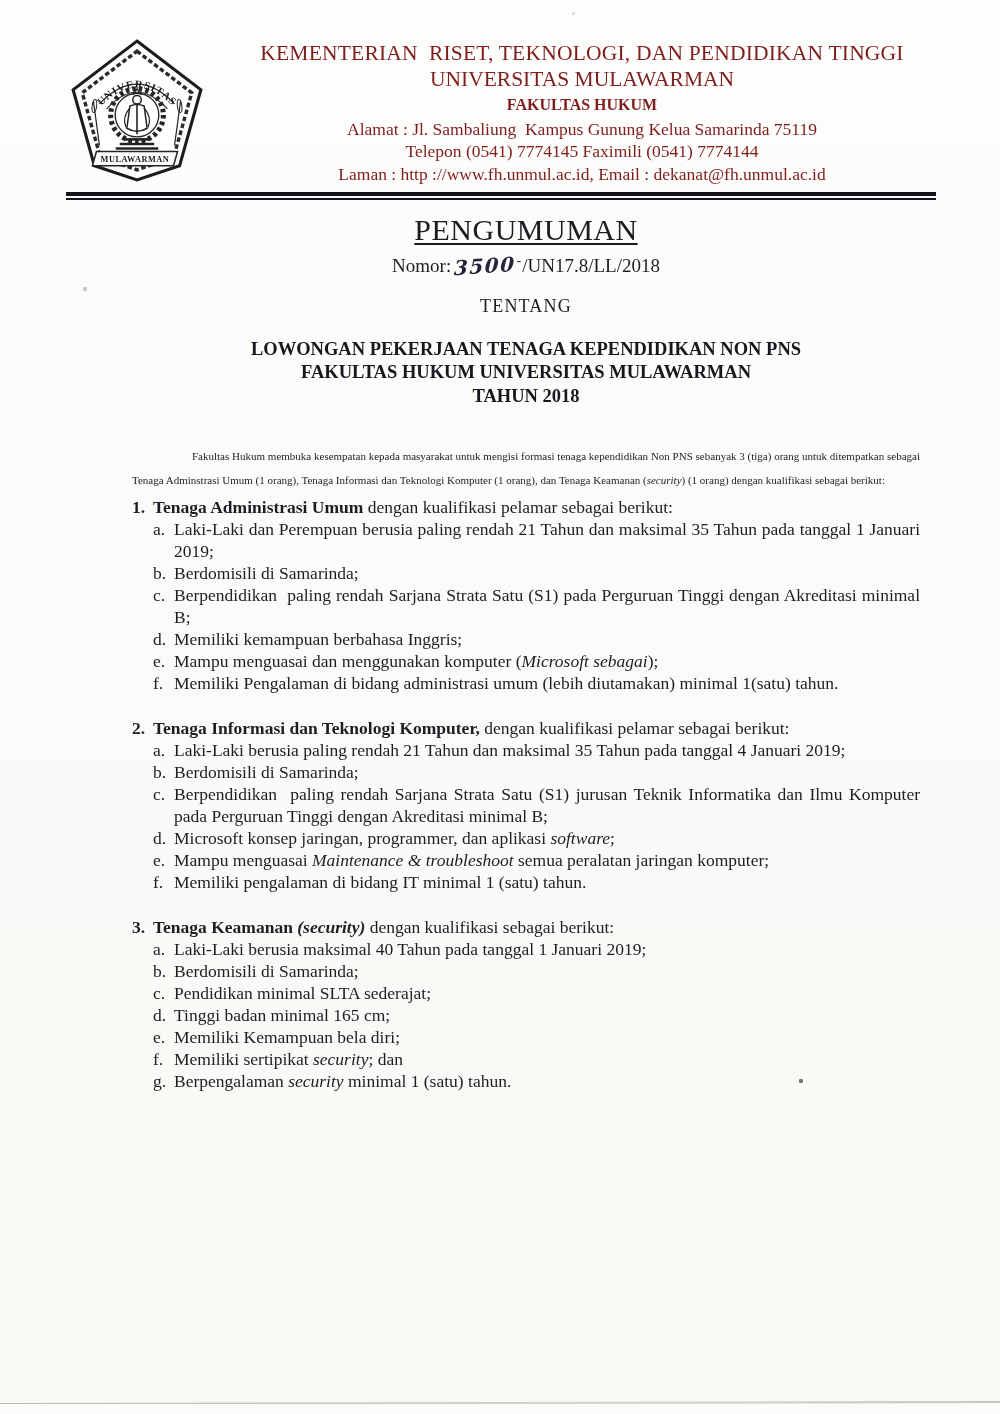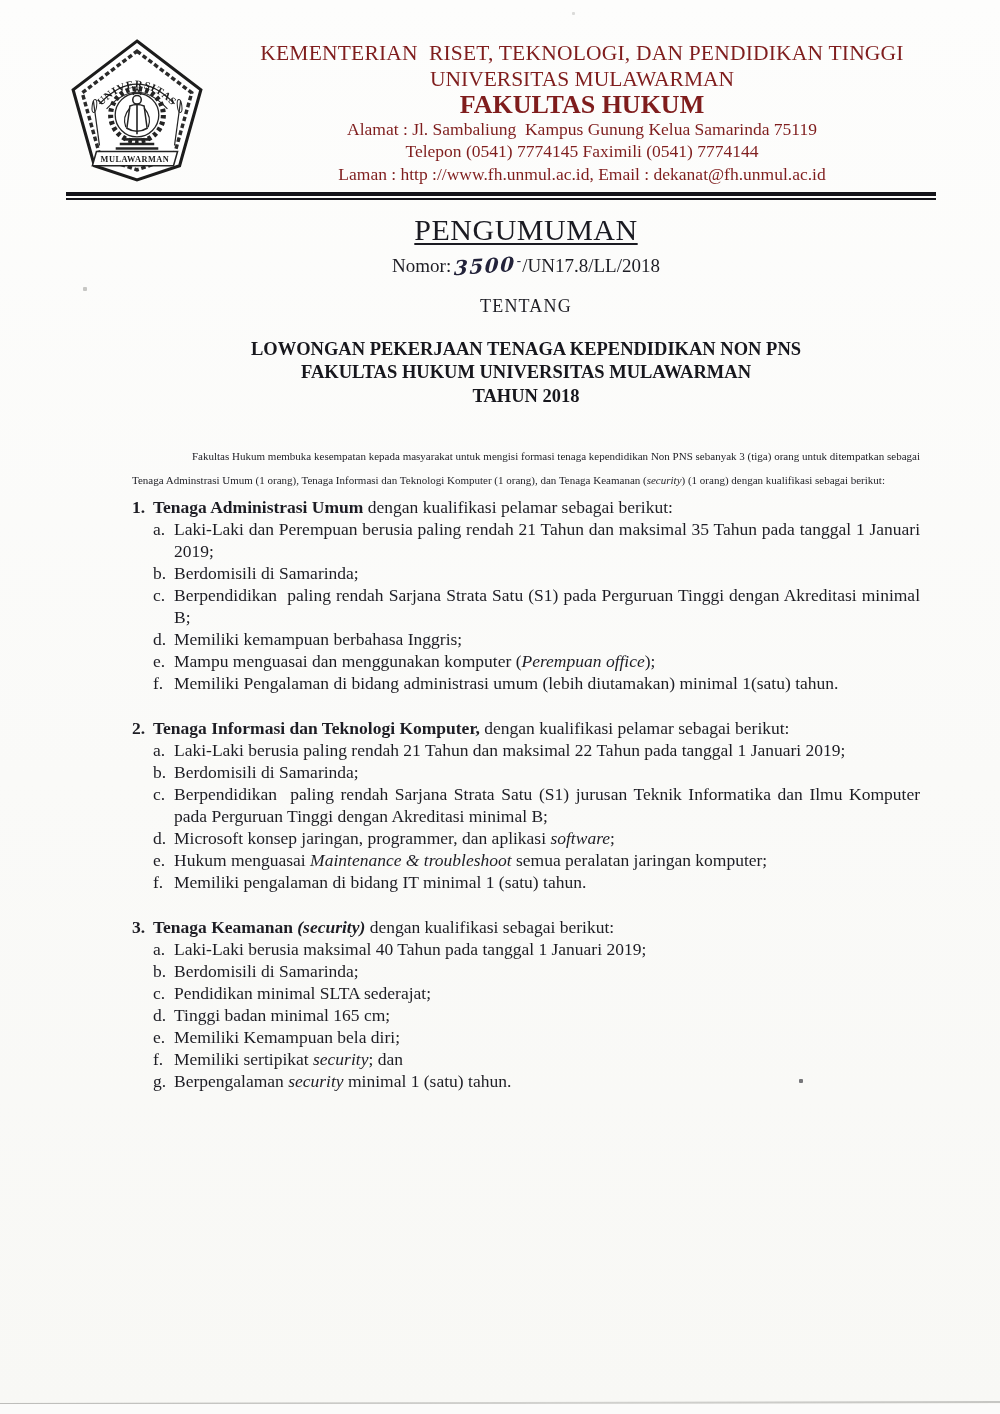--- a/index.html
+++ b/index.html
@@ -10,21 +10,21 @@
     color:#1d1d24;position:relative;overflow:hidden;
   }
   .page{position:absolute;inset:0;}
   
   .letterhead{position:relative;padding-top:40px;}
   .logo{position:absolute;left:66px;top:38px;width:142px;height:144px;}
   .logo svg{width:100%;height:100%;}
   .head-text{margin-left:228px;margin-right:64px;text-align:center;color:#7f1d1d;}
   .h1{font-size:21.5px;line-height:26px;letter-spacing:0.2px;}
   .h2{font-size:21.5px;line-height:26px;text-align:center;}
-  .h3{font-size:26px;line-height:26px;font-weight:bold;}
+  .h3{font-size:16px;line-height:26px;font-weight:bold;}
   .h4{font-size:17.5px;line-height:22.4px;}
   .rule{margin:7px 64px 0 66px;height:2px;border-top:4px solid #141419;border-bottom:2px solid #141419;}
   
   .doc-body{margin:0 80px 16px 132px;}
   .title{margin-top:13px;text-align:center;font-size:30px;line-height:34px;letter-spacing:0.5px;
          text-decoration:underline;text-decoration-thickness:2px;text-underline-offset:3px;color:#1b1b22;}
   .nomor{text-align:center;font-size:19px;line-height:24px;margin-top:2px;}
   .handwritten{display:inline-block;font-family:"DejaVu Serif",serif;font-style:italic;font-weight:bold;
          font-size:20px;letter-spacing:1.5px;transform:rotate(-4deg) skewX(-6deg);margin:0 1px 0 3px;color:#23233a;}
   .hw-dash{display:inline-block;font-weight:bold;font-size:13px;vertical-align:super;color:#23233a;margin-right:1px;}
@@ -127,51 +127,51 @@
           <div class="sub-item">
             <span class="letter">c.</span>
             <div class="sub-text"><span>Berpendidikan&nbsp; paling rendah Sarjana Strata Satu (S1) pada Perguruan Tinggi dengan Akreditasi minimal B;</span></div>
           </div>
           <div class="sub-item">
             <span class="letter">d.</span>
             <div class="sub-text"><span>Memiliki kemampuan berbahasa Inggris;</span></div>
           </div>
           <div class="sub-item">
             <span class="letter">e.</span>
-            <div class="sub-text"><span>Mampu menguasai dan menggunakan komputer (</span><span class="it">Perempuan office</span><span>);</span></div>
+            <div class="sub-text"><span>Mampu menguasai dan menggunakan komputer (</span><span class="it">Microsoft sebagai</span><span>);</span></div>
           </div>
           <div class="sub-item">
             <span class="letter">f.</span>
             <div class="sub-text"><span>Memiliki Pengalaman di bidang administrasi umum (lebih diutamakan) minimal 1(satu) tahun.</span></div>
           </div>
         </div>
         <div class="section">
           <div class="sec-head">
             <span class="num">2.</span>
             <div class="sec-title"><span class="bd">Tenaga Informasi dan Teknologi Komputer,</span><span> dengan kualifikasi pelamar sebagai berikut:</span></div>
           </div>
           <div class="sub-item">
             <span class="letter">a.</span>
-            <div class="sub-text"><span>Laki-Laki berusia paling rendah 21 Tahun dan maksimal 22 Tahun pada tanggal 1 Januari 2019;</span></div>
+            <div class="sub-text"><span>Laki-Laki berusia paling rendah 21 Tahun dan maksimal 35 Tahun pada tanggal 4 Januari 2019;</span></div>
           </div>
           <div class="sub-item">
             <span class="letter">b.</span>
             <div class="sub-text"><span>Berdomisili di Samarinda;</span></div>
           </div>
           <div class="sub-item">
             <span class="letter">c.</span>
             <div class="sub-text"><span>Berpendidikan&nbsp; paling rendah Sarjana Strata Satu (S1) jurusan Teknik Informatika dan Ilmu Komputer pada Perguruan Tinggi dengan Akreditasi minimal B;</span></div>
           </div>
           <div class="sub-item">
             <span class="letter">d.</span>
             <div class="sub-text"><span>Microsoft konsep jaringan, programmer, dan aplikasi </span><span class="it">software</span><span>;</span></div>
           </div>
           <div class="sub-item">
             <span class="letter">e.</span>
-            <div class="sub-text"><span>Hukum menguasai </span><span class="it">Maintenance &amp; troubleshoot</span><span> semua peralatan jaringan komputer;</span></div>
+            <div class="sub-text"><span>Mampu menguasai </span><span class="it">Maintenance &amp; troubleshoot</span><span> semua peralatan jaringan komputer;</span></div>
           </div>
           <div class="sub-item">
             <span class="letter">f.</span>
             <div class="sub-text"><span>Memiliki pengalaman di bidang IT minimal 1 (satu) tahun.</span></div>
           </div>
         </div>
         <div class="section">
           <div class="sec-head">
             <span class="num">3.</span>
             <div class="sec-title"><span class="bd">Tenaga Keamanan </span><span class="it bd">(security)</span><span> dengan kualifikasi sebagai berikut:</span></div>

